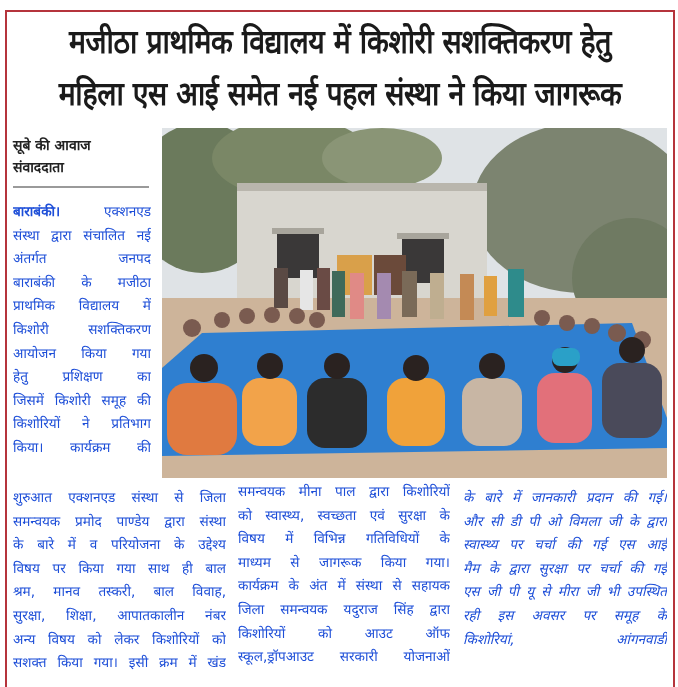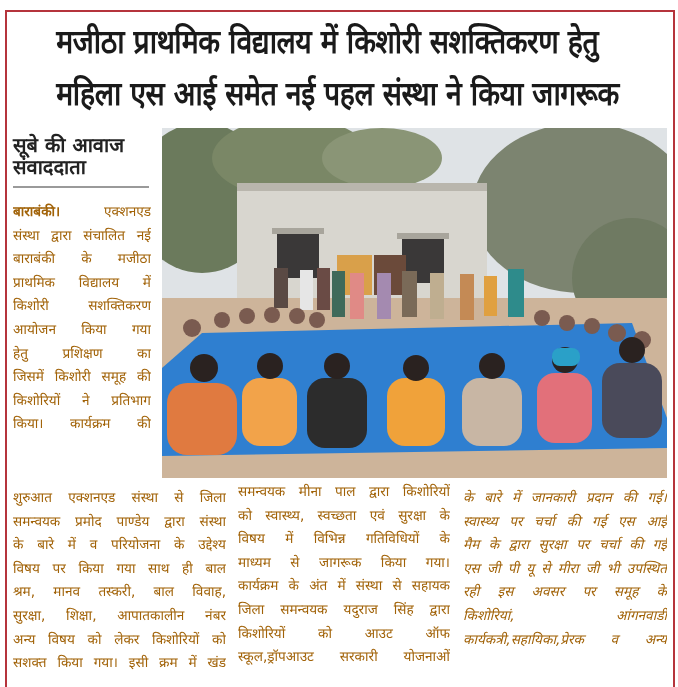--- a/index.html
+++ b/index.html
@@ -5,40 +5,40 @@
   * { box-sizing: border-box; margin: 0; padding: 0; }
   html, body { width: 678px; height: 687px; background: #ffffff; overflow: hidden; }
   body { position: relative; font-family: "DejaVu Sans", sans-serif; color: #1a1a1a; }
 
   .frame {
     position: absolute; left: 5px; top: 10px; width: 670px; height: 677px;
     border: 2px solid #b5343c; border-bottom: none;
   }
   .headline {
     position: absolute; left: 10px; top: 16px; width: 660px;
-    font-family: "DejaVu Sans", sans-serif; font-weight: bold;
+    text-align: center; font-family: "DejaVu Sans", sans-serif; font-weight: bold;
     color: #1a1a1a; letter-spacing: -0.5px;
   }
   .headline .line { display: block; font-size: 33px; line-height: 52px; white-space: nowrap; transform: scaleX(0.86); transform-origin: center; }
 
   .byline {
     position: absolute; left: 13px; top: 134px; width: 140px;
-    font-size: 20px; font-weight: bold; line-height: 22px; color: #222;
+    font-size: 14px; font-weight: bold; line-height: 22px; color: #222;
   }
   .byline-rule {
     position: absolute; left: 13px; top: 186px; width: 136px; height: 2px; background: #9a9a9a;
   }
 
   .photo {
     position: absolute; left: 162px; top: 128px; width: 505px; height: 350px; overflow: hidden;
     background: linear-gradient(#d9dde2 0%, #cfd4d8 30%, #b8b2a6 55%, #c8a98a 100%);
   }
   .photo svg { display: block; }
 
-  .col { position: absolute; font-size: 13.6px; line-height: 23.6px; color: #a16207; text-align: justify; }
+  .col { position: absolute; font-size: 13.6px; line-height: 23.6px; color: #1d4ed8; text-align: justify; }
   .col .lead { font-weight: bold; }
   .col1a { left: 13px; top: 200px; width: 138px; }
   .col1b { left: 13px; top: 486px; width: 213px; }
   .col2 { left: 238px; top: 480px; width: 212px; }
   .col3 { left: 463px; top: 486px; width: 204px; font-style: italic; }
   .col .l { display: block; white-space: nowrap; overflow: hidden; text-align-last: justify; text-align: justify; }
 </style>
 </head>
 <body>
 
@@ -125,20 +125,21 @@
         <circle cx="403" cy="232" r="13"></circle>
       <circle cx="470" cy="222" r="13"></circle>
     </g>
     <rect x="390" y="220" width="28" height="18" rx="8" fill="#2aa0c8"></rect>
   </svg>
 </div>
 
 <div class="col col1a">
   <span class="l"><span class="lead">बाराबंकी।</span> <span>एक्शनएड</span></span>
   <span class="l">संस्था द्वारा संचालित नई</span>
+  <span class="l">अंतर्गत जनपद</span>
   <span class="l">बाराबंकी के मजीठा</span>
   <span class="l">प्राथमिक विद्यालय में</span>
   <span class="l">किशोरी सशक्तिकरण</span>
   <span class="l">आयोजन किया गया</span>
   <span class="l">हेतु प्रशिक्षण का</span>
   <span class="l">जिसमें किशोरी समूह की</span>
   <span class="l">किशोरियों ने प्रतिभाग</span>
   <span class="l">किया। कार्यक्रम की</span>
 </div>
 
@@ -159,19 +160,19 @@
   <span class="l">विषय में विभिन्न गतिविधियों के</span>
   <span class="l">माध्यम से जागरूक किया गया।</span>
   <span class="l">कार्यक्रम के अंत में संस्था से सहायक</span>
   <span class="l">जिला समन्वयक यदुराज सिंह द्वारा</span>
   <span class="l">किशोरियों को आउट ऑफ</span>
   <span class="l">स्कूल,ड्रॉपआउट सरकारी योजनाओं</span>
 </div>
 
 <div class="col col3">
   <span class="l">के बारे में जानकारी प्रदान की गई।</span>
+  <span class="l">और सी डी पी ओ विमला जी के द्वारा</span>
   <span class="l">स्वास्थ्य पर चर्चा की गई एस आई</span>
   <span class="l">मैम के द्वारा सुरक्षा पर चर्चा की गई</span>
   <span class="l">एस जी पी यू से मीरा जी भी उपस्थित</span>
   <span class="l">रही इस अवसर पर समूह के</span>
   <span class="l">किशोरियां, आंगनवाडी</span>
-  <span class="l">कार्यकत्री,सहायिका,प्रेरक व अन्य</span>
 </div>
 
 </body></html>

